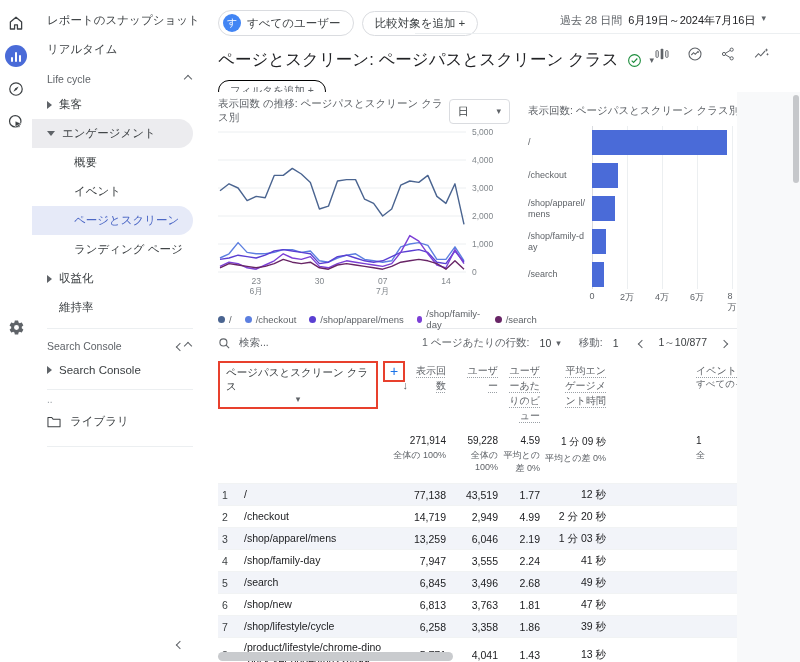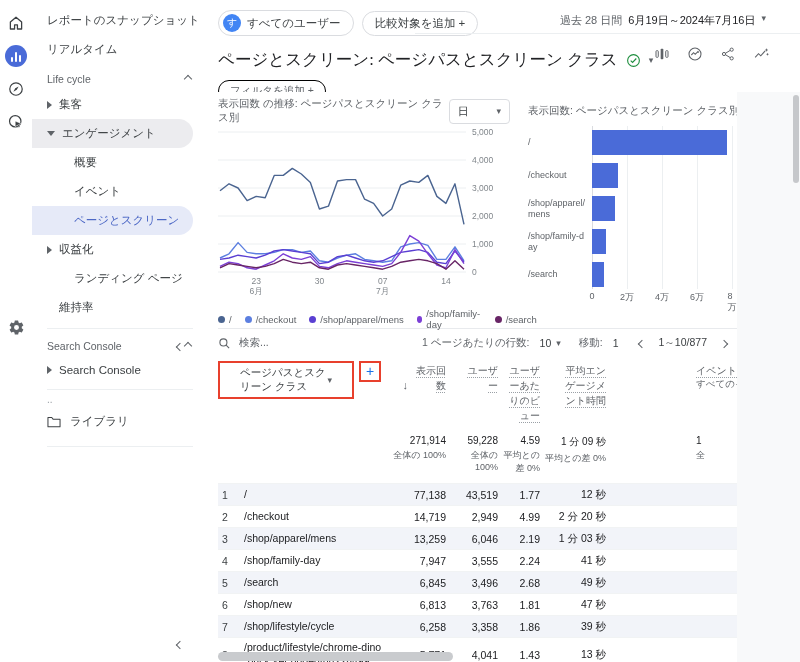--- a/index.html
+++ b/index.html
@@ -37,21 +37,21 @@
   
   .main { flex:1; display:flex; flex-direction:column; position:relative; min-width:0; }
   .m-header { position:relative; height:92px; flex:none; padding:10px 0 0 13px; }
   .chips-row { display:flex; align-items:center; gap:8px; }
   .chip { display:flex; align-items:center; gap:6px; border:1px solid #dadce0; border-radius:14px; padding:3px 12px 3px 4px; font-size:11.5px; color:#3c4043; cursor:pointer; }
   .chip .av { width:18px; height:18px; border-radius:50%; background:#4285f4; color:#fff; font-size:10px; display:flex; align-items:center; justify-content:center; }
   .chip.noav { padding:4px 12px; }
   .date-block { position:absolute; right:34px; top:13px; font-size:11px; color:#5f6368; display:flex; align-items:flex-start; gap:6px; cursor:pointer; }
   .date-block b { color:#202124; font-weight:normal; }
   .hdr-line { position:absolute; right:0; top:33px; width:385px; border-top:1px solid #eceff1; }
-  .title-row { display:flex; align-items:center; gap:8px; margin-top:13px;font-family:Liberation Serif, serif; }
+  .title-row { display:flex; align-items:center; gap:8px; margin-top:13px; }
   .page-title { font-size:16.5px; color:#202124; }
   .caret { font-size:9px; color:#5f6368; }
   .actions { position:absolute; right:30px; top:46px; display:flex; gap:17px; }
   .actions .aic { cursor:pointer; }
   .filter-chip { display:inline-flex; align-items:center; margin-top:9px; border:1px solid #000000; border-radius:13px; padding:3px 11px; font-size:10.5px; color:#5f6368; cursor:pointer; }
 
   
   .content { flex:1; display:flex; min-height:0; }
   .card { width:532px; flex:none; background:#fff; padding-left:13px; position:relative; overflow:hidden; }
   .grayfill { flex:1; background:#f8f9fa; }
@@ -84,21 +84,21 @@
   .search-left { display:flex; align-items:center; gap:8px; flex:1; cursor:text; }
   .search-right { display:flex; align-items:center; gap:10px; }
   .pag-chev { padding:2px 4px; cursor:pointer; }
   .rpp-sel { display:flex; gap:5px; align-items:center; cursor:pointer; color:#3c4043; }
 
   .tgrid { display:grid; grid-template-columns:26px 148px 56px 52px 42px 66px 150px; width:540px; font-size:10.5px; }
   .th { padding:6px 2px 2px 0; color:#5f6368; text-align:right; font-size:10px; }
   .th .lbl { display:inline-block; text-decoration:underline dotted #9aa0a6; text-underline-offset:2.5px; line-height:1.5; }
   .th-sel { grid-column:1 / span 2; display:flex; align-items:flex-start; gap:5px; padding-top:4px; }
   .red-annot { border:2px solid #e8402d; }
-  .dim-select { display:flex; align-items:center; justify-content:space-between; width:132px; padding:3px 20px; font-size:10.5px; color:#3c4043; cursor:pointer; }
+  .dim-select { display:flex; align-items:center; justify-content:space-between; width:156px; padding:3px 6px; font-size:10.5px; color:#3c4043; cursor:pointer;flex-direction:column; }
   .plus-btn { color:#1a73e8; font-size:14px; padding:1px 5px; cursor:pointer; line-height:1.2; }
   .sort-ic { color:#5f6368; font-size:11px; margin-right:4px; }
   .tot { text-align:right; padding:10px 2px 8px 0; }
   .tot .v { font-size:10px; color:#202124; }
   .tot .s { font-size:9px; color:#5f6368; margin-top:3px; }
   .tot-ev,.th-ev { text-align:left; padding-left:88px; white-space:nowrap; }
   .trow { display:grid; grid-template-columns:26px 148px 56px 52px 42px 66px 150px; width:540px;
           font-size:10.5px; align-items:center; border-top:1px solid #f1f3f4; min-height:22px; cursor:pointer; }
   .trow.odd { background:#f2f4f9; }
   .td-rank { color:#3c4043; padding-left:4px; }
@@ -163,26 +163,26 @@
         </div>
         <div class="s-item s-sub">
           <span>概要</span>
         </div>
         <div class="s-item s-sub">
           <span>イベント</span>
         </div>
         <div class="s-item s-sub pill-sel">
           <span>ページとスクリーン</span>
         </div>
+        <div class="s-item s-sub">
+          <span>ランディング ページ</span>
+        </div>
         <div class="s-item">
           <span class="s-arrow arr-r"></span>
           <span>収益化</span>
-        </div>
-        <div class="s-item s-sub">
-          <span>ランディング ページ</span>
         </div>
         <div class="s-item" style="padding-left: 27px;">
           <span>維持率</span>
         </div>
       </div>
     <div class="s-div"></div>
     <div class="s-head">
       <span>Search Console</span>
       <span class="chev chev-up"></span>
     </div>

